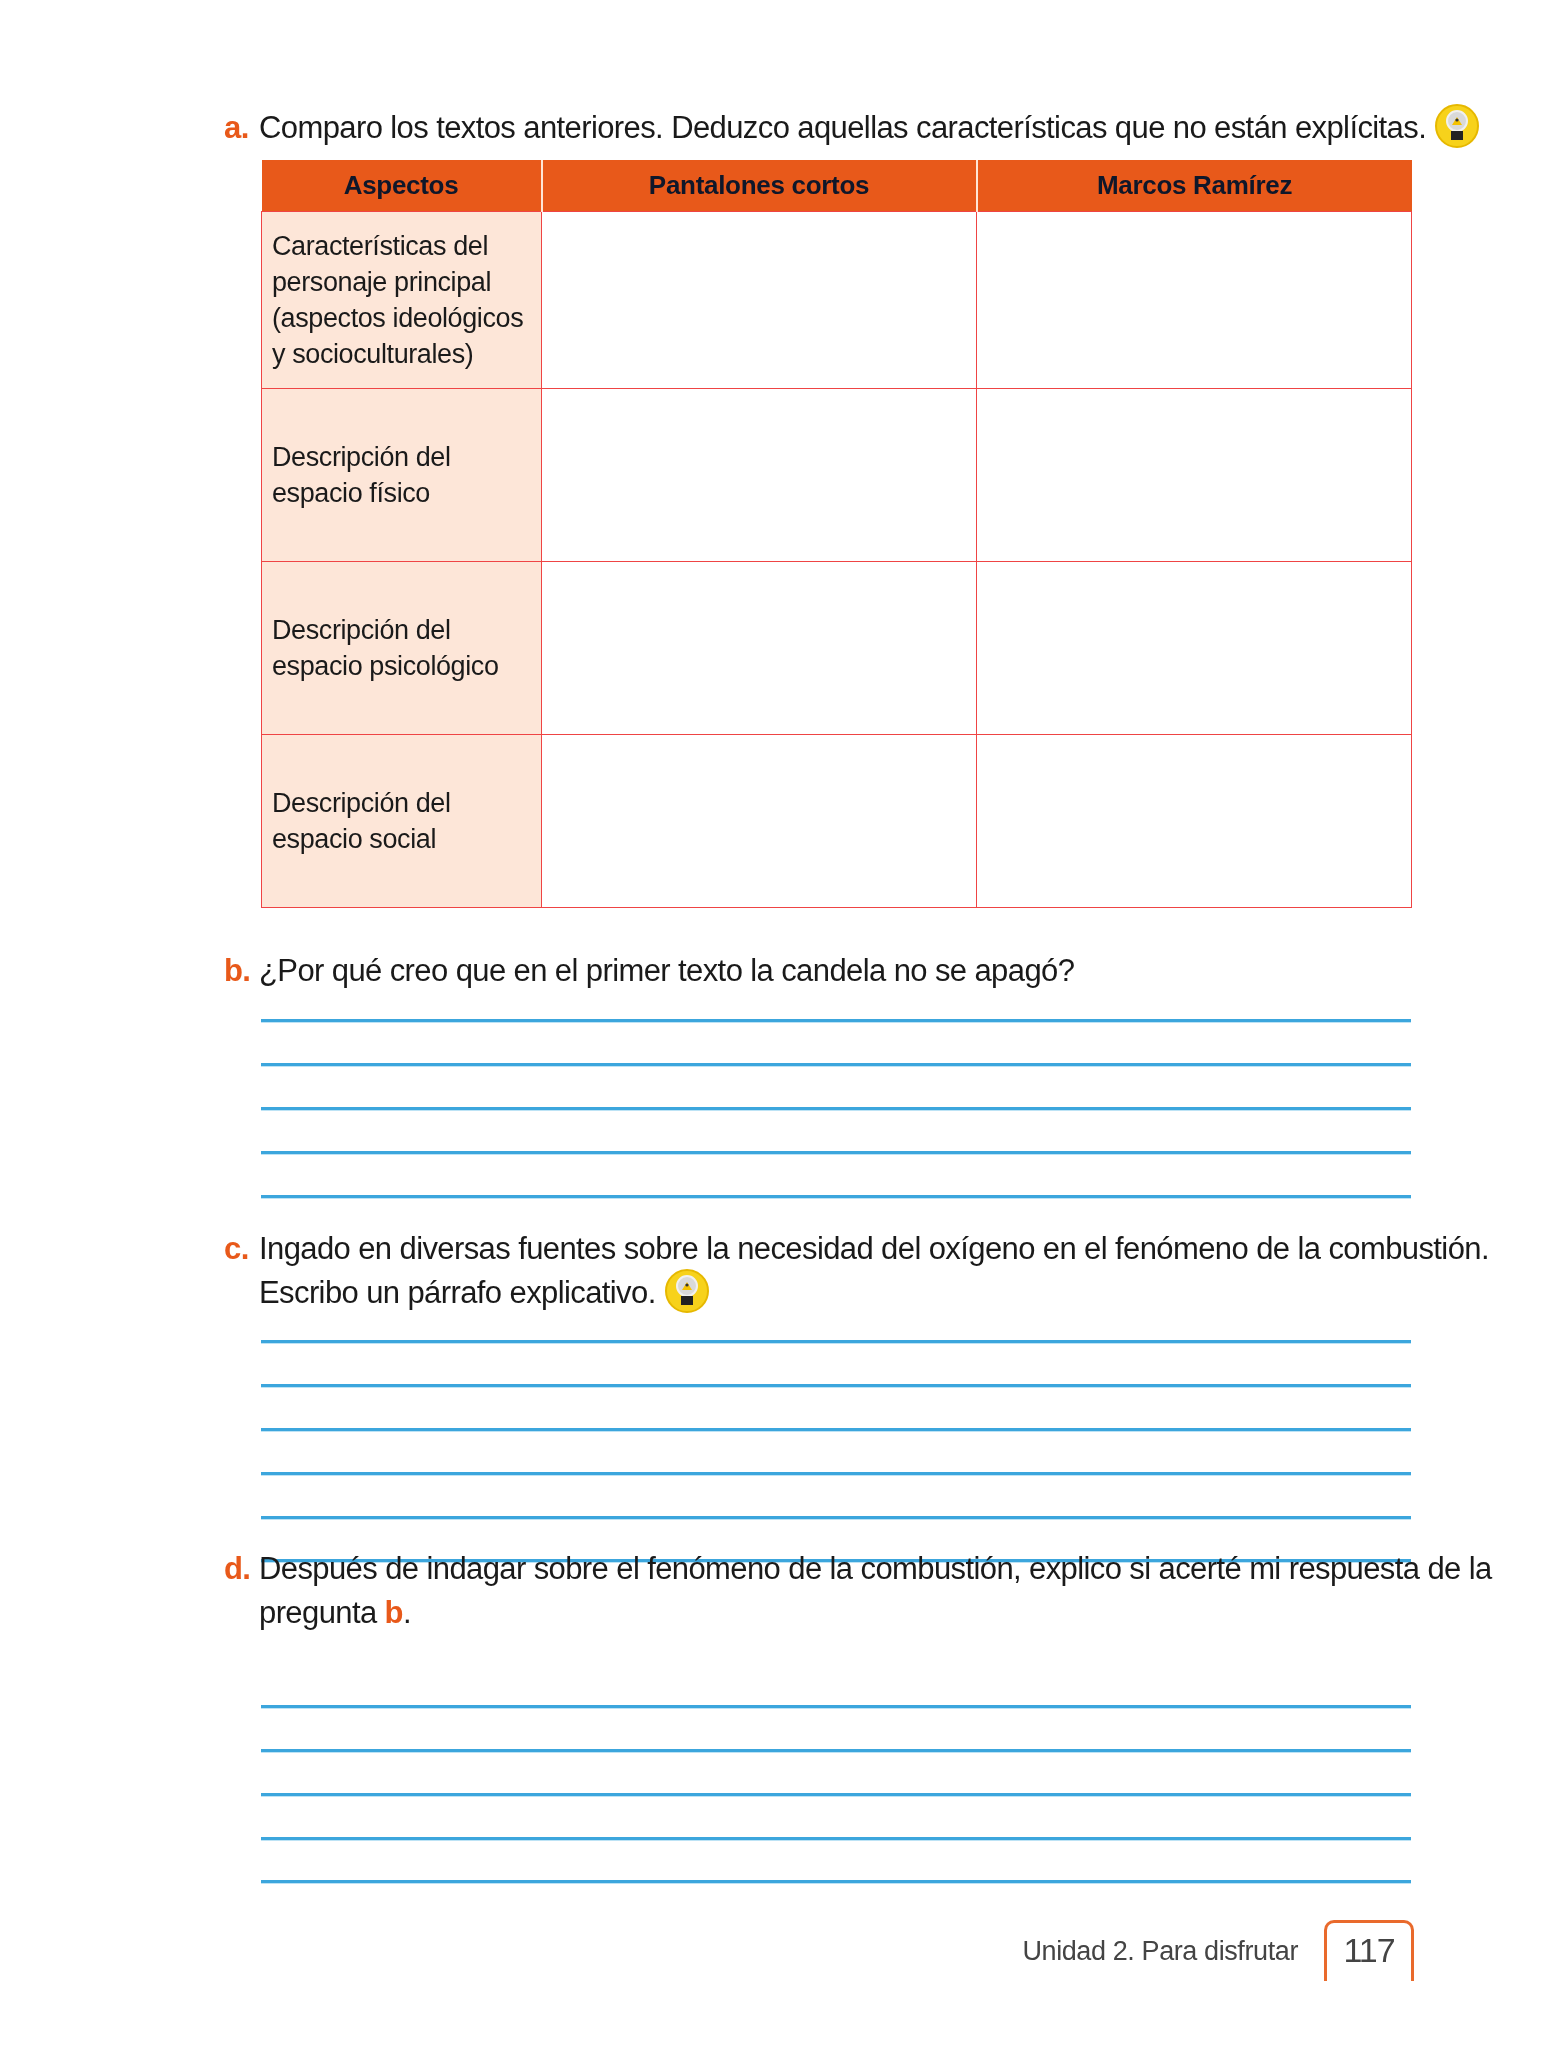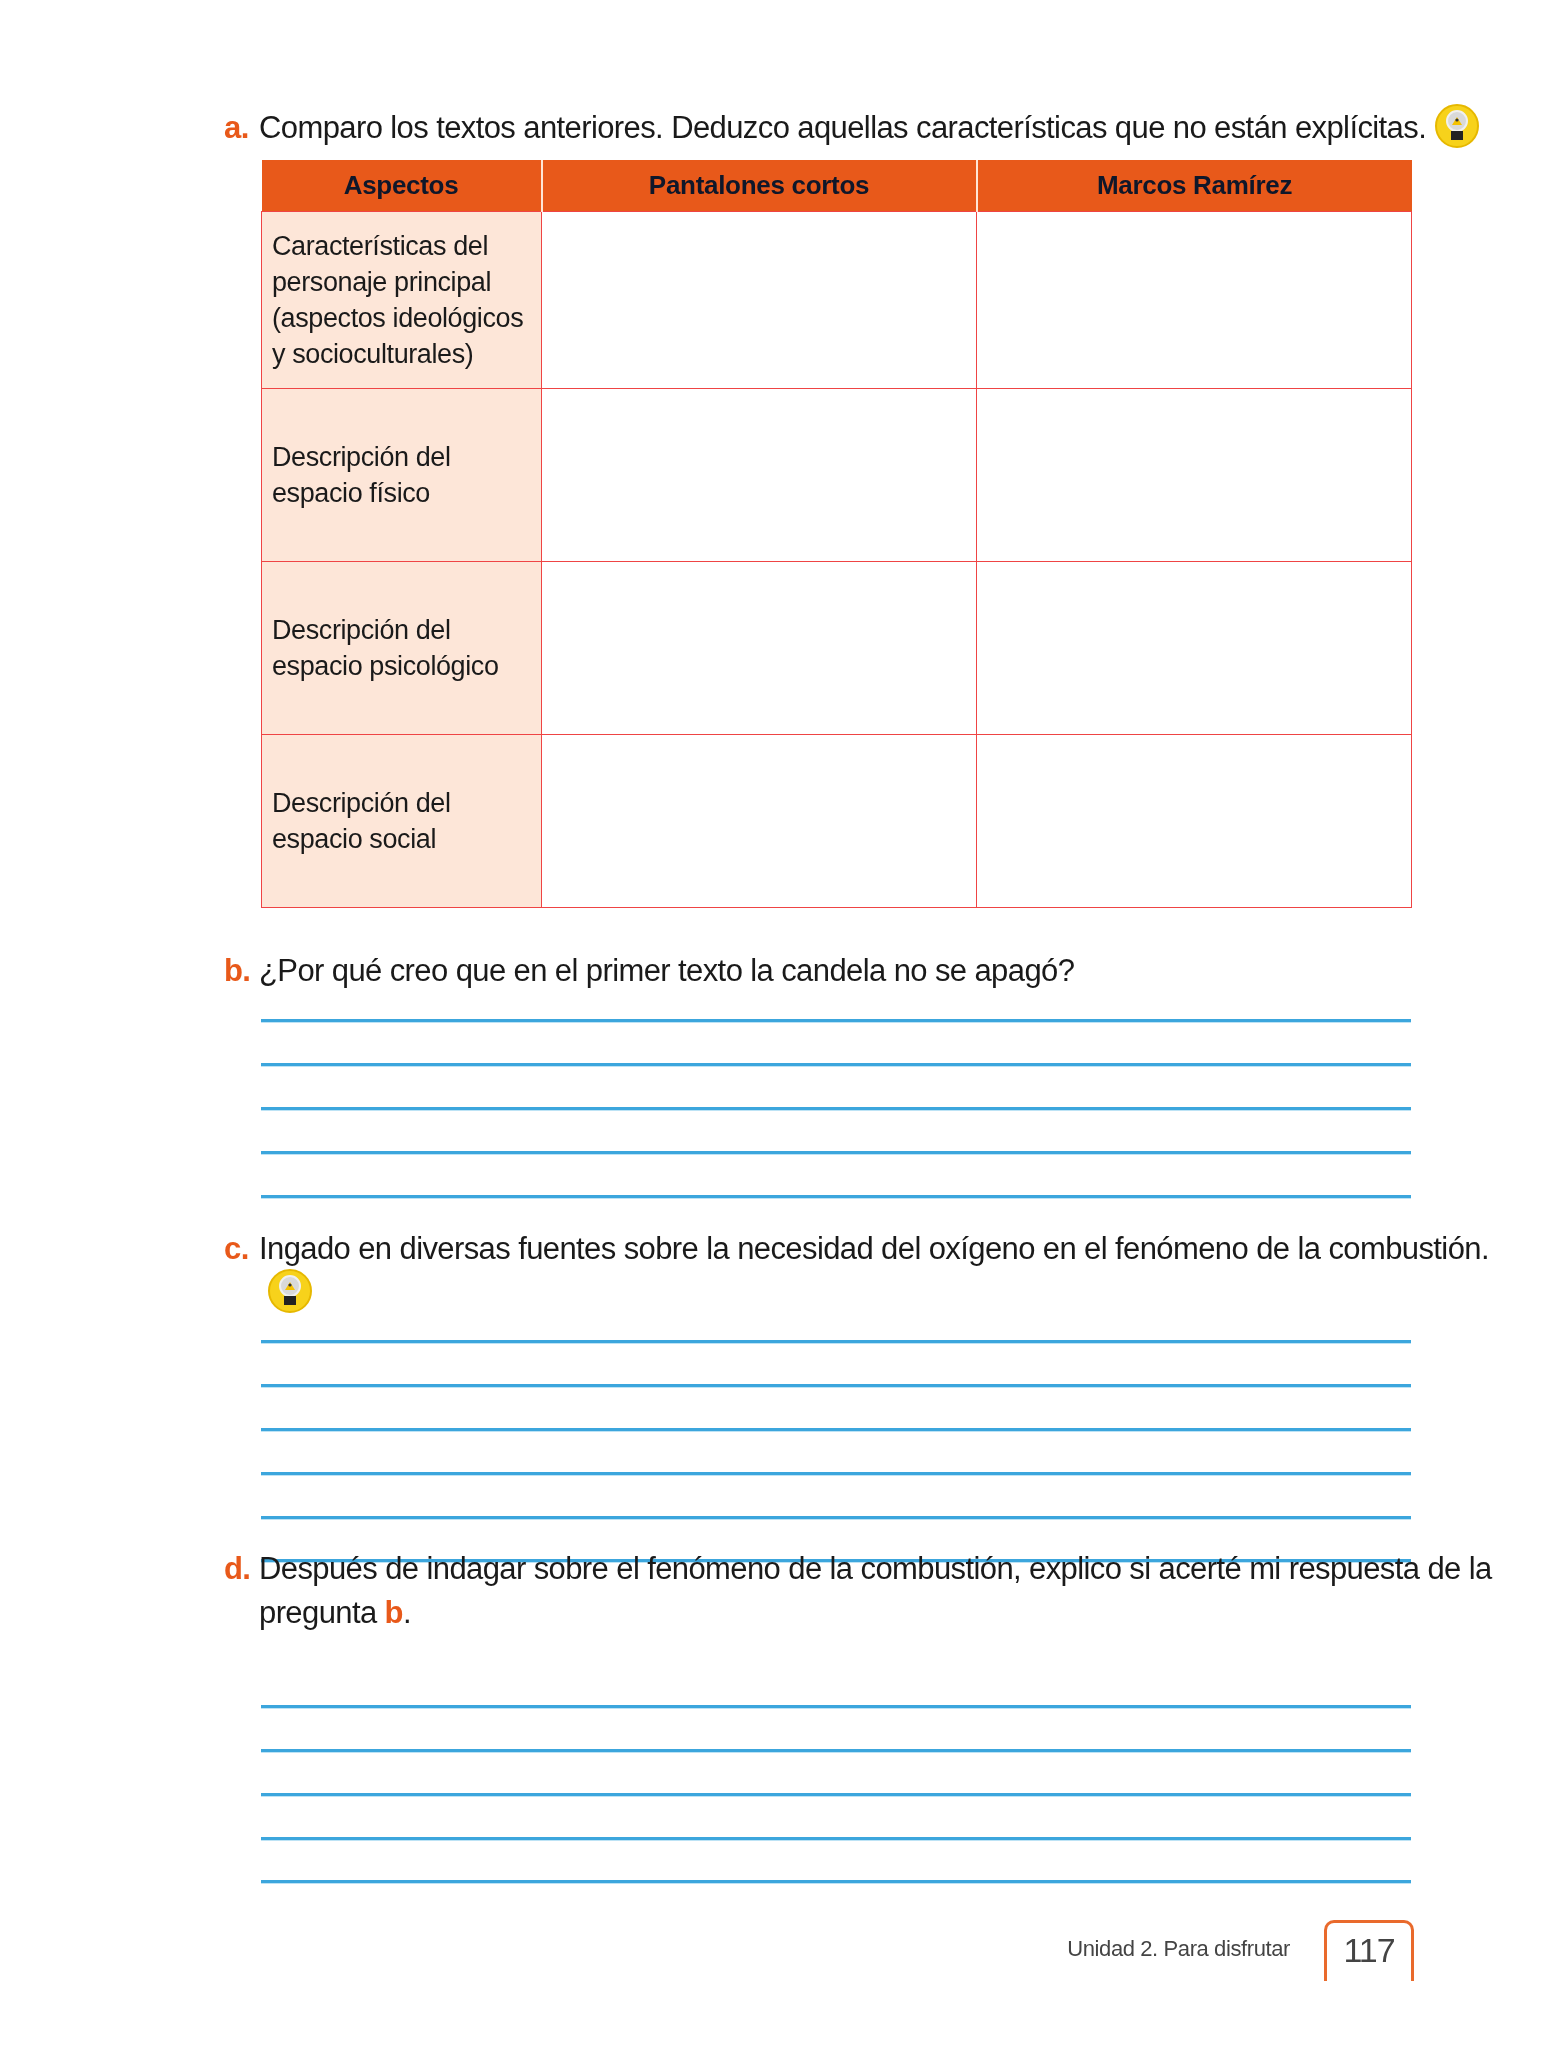--- a/index.html
+++ b/index.html
@@ -11,21 +11,21 @@
   .q .cont { display:block; padding-left:35px; }
   .bulb { display:inline-block; width:46px; height:46px; vertical-align:middle; margin-left:8px; position:relative; top:-4px; }
   table.aspectos { position:absolute; left:261px; top:160px; width:1150px; border-collapse:collapse; table-layout:fixed; }
   table.aspectos th { background:#e8591a; color:#0f172a; font-weight:bold; font-size:26px; height:51px; padding:0;
                       border-left:2px solid #ffe6d6; text-align:center; letter-spacing:-0.3px; }
   table.aspectos th:first-child { border-left:none; }
   table.aspectos td { border:1px solid #ef4444; vertical-align:middle; padding:0 10px; height:172px; }
   table.aspectos td.asp { background:#fde6d8; font-size:27px; line-height:36px; letter-spacing:-0.4px; color:#1a1a1a; }
   table.aspectos td.cell { background:#ffffff; }
   .wline { position:absolute; left:261px; width:1150px; height:3px; background:#3ca6dd; box-shadow:0 1px 0 #bde3f5; }
-  .footer-text { position:absolute; right:274px; top:1936px; font-size:22px; color:#444; letter-spacing:-0.4px; }
+  .footer-text { position:absolute; right:266px; top:1936px; font-size:27px; color:#444; letter-spacing:-0.4px; }
   .pagebox { position:absolute; left:1324px; top:1920px; width:84px; height:58px; border:3px solid #e96a2c; border-bottom:none;
              border-radius:10px 10px 0 0; text-align:center; font-size:34px; line-height:54px; color:#444; letter-spacing:-1px; }
   .b-inline { color:#e8591a; font-weight:bold; }
 </style>
 </head>
 <body>
 
 <div class="q" style="top:106px;">
   <span class="lbl">a.</span><span class="txt">Comparo los textos anteriores. Deduzco aquellas características que no están explícitas.</span><span class="bulb">
     <svg width="46" height="46" viewBox="0 0 46 46">
@@ -79,21 +79,21 @@
   <span class="lbl">b.</span><span class="txt">¿Por qué creo que en el primer texto la candela no se apagó?</span>
 </div>
 <div class="wline" style="top:1019px;"></div>
 <div class="wline" style="top:1063px;"></div>
 <div class="wline" style="top:1107px;"></div>
 <div class="wline" style="top:1151px;"></div>
 <div class="wline" style="top:1195px;"></div>
 
 <div class="q" style="top:1227px;">
   <span class="lbl">c.</span><span class="txt">Ingado en diversas fuentes  sobre  la necesidad del oxígeno en el fenómeno de la combustión.</span>
-  <span class="cont"><span class="bulb">
+  <span class="cont"><span>Escribo un párrafo explicativo.</span><span class="bulb">
     <svg width="46" height="46" viewBox="0 0 46 46">
       <circle cx="23" cy="23" r="21" fill="#f7d21b" stroke="#e6b800" stroke-width="2"></circle>
       <circle cx="23" cy="18" r="10" fill="#d9d9d9" stroke="#f0f0f0" stroke-width="2"></circle>
       <path d="M18 22 L23 14 L28 22 Z" fill="#f5c200"></path>
       <rect x="17" y="28" width="12" height="9" fill="#222"></rect>
       <circle cx="23" cy="17" r="1.6" fill="#333"></circle>
     </svg>
   </span></span>
 </div>
 <div class="wline" style="top:1340px;"></div>

